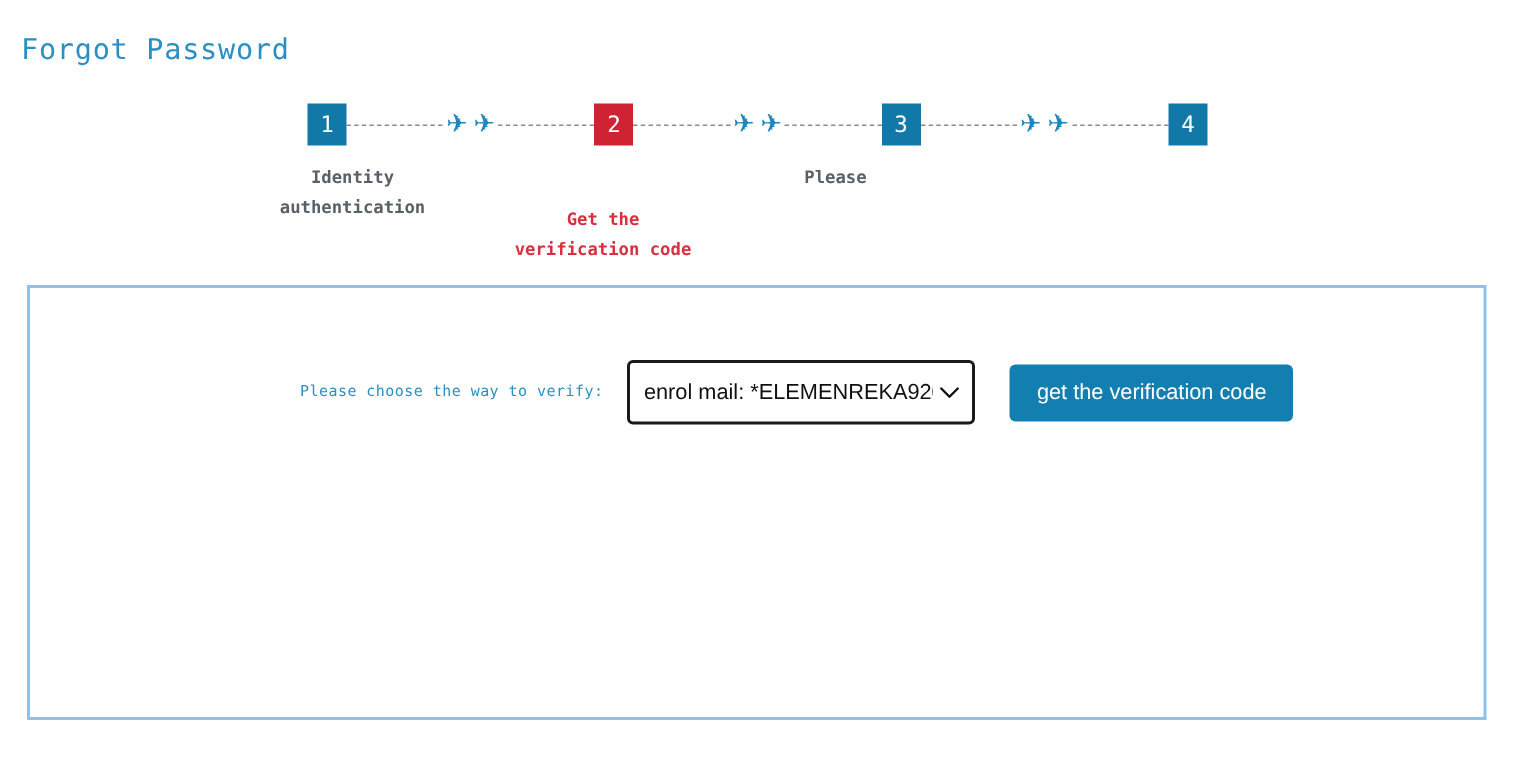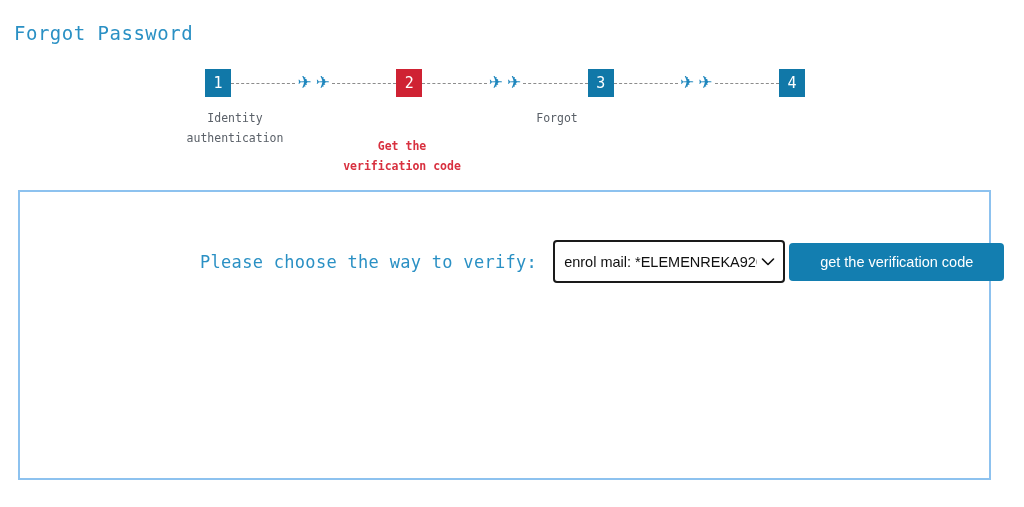--- a/index.html
+++ b/index.html
@@ -92,20 +92,21 @@
   }
   .step-label {
     position: absolute;
     top: 0;
     width: 170px;
     text-align: center;
     font-family: "DejaVu Sans Mono", "Liberation Mono", monospace;
     font-size: 11.5px;
     line-height: 20px;
     color: #5a6068;
+    font-weight: bold;
   }
   .step-label.active {
     color: #d8303f;
     font-weight: bold;
     margin-top: 28px;
   }
   .step-label .l1 { display: block; }
   .step-label .l2 { display: block; }
 
   
@@ -122,21 +123,21 @@
 
   .form-row {
     position: absolute;
     left: 180px;
     top: 48px;
     display: flex;
     align-items: center;
   }
   .form-label {
     font-family: "DejaVu Sans Mono", "Liberation Mono", monospace;
-    font-size: 17px;
+    font-size: 10px;
     color: #2a90c4;
     white-space: nowrap;
     letter-spacing: 0.3px;
     margin-right: 16px;
     text-align: right;
   }
   .select-box {
     width: 232px;
     height: 43px;
     box-sizing: border-box;
@@ -156,23 +157,23 @@
     white-space: nowrap;
     overflow: hidden;
   }
   .chevron {
     flex: 0 0 auto;
     margin-left: 4px;
     display: block;
     line-height: 0;
   }
   .primary-btn {
-    margin-left: 4px;
+    margin-left: 23px;
     height: 38px;
-    padding: 0 31px;
+    padding: 0 18px;
     border: none;
     border-radius: 4px;
     background: #137eb0;
     color: #ffffff;
     font-family: "Liberation Sans", sans-serif;
     font-size: 14.5px;
     cursor: pointer;
     white-space: nowrap;
     display: inline-flex;
     align-items: center;
@@ -233,21 +234,21 @@
       <span class="l1">Identity</span>
       <span class="l2">authentication</span>
     </div>
 
     <div class="step-label active" style="left:167px;">
       <span class="l1">Get the</span>
       <span class="l2">verification code</span>
     </div>
 
     <div class="step-label" style="left:322px;">
-      <span class="l1">Forgot</span>
+      <span class="l1">Please</span>
     </div>
 
 
   </div>
 </div>
 
 <div class="panel">
 
   <div class="form-row">
 

